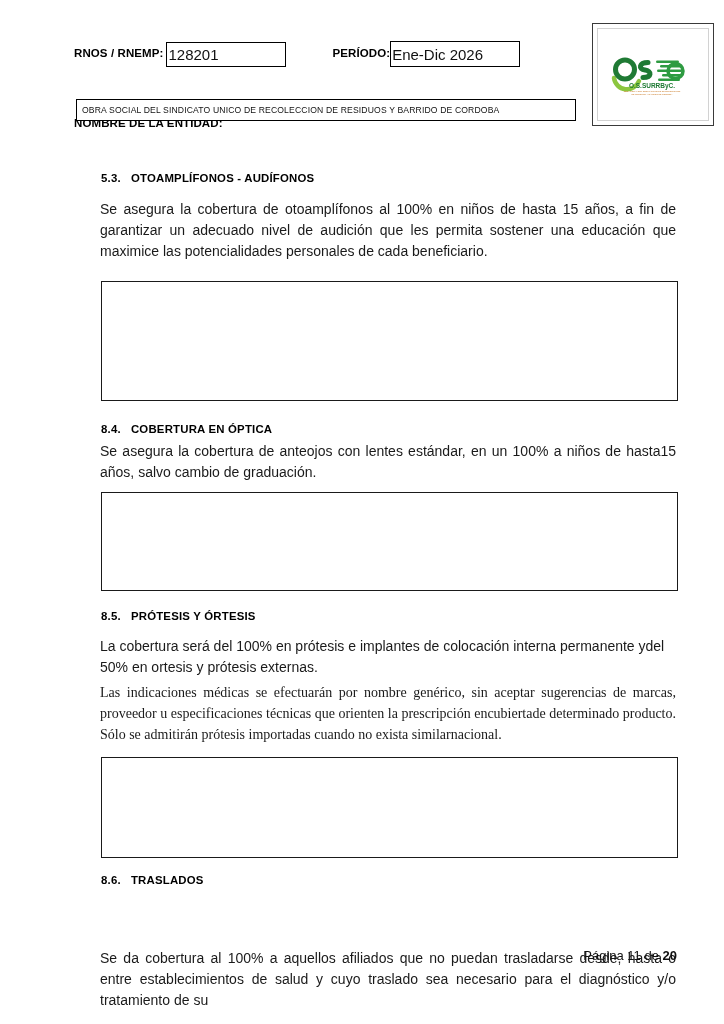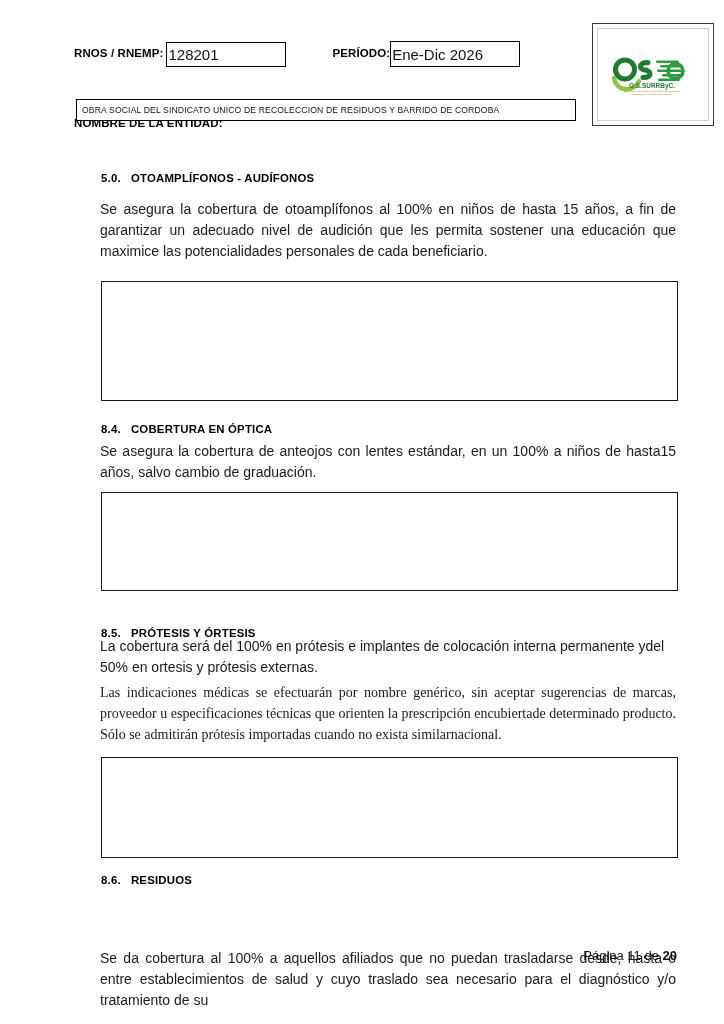--- a/index.html
+++ b/index.html
@@ -199,47 +199,47 @@
           <text x="84" y="84" font-family="Liberation Sans, sans-serif" font-size="4.2" fill="#c8761f" text-anchor="middle">DE RESIDUOS Y BARRIDO DE CORDOBA</text>
         </svg>
       </div>
     </div>
   </div>
 </div>
 
 <div class="content">
 
   <div class="sec-head" style="top:173px;">
-    <span>5.0.</span>
+    <span>5.3.</span>
     &nbsp;
     <span>OTOAMPLÍFONOS - AUDÍFONOS</span>
   </div>
   <div class="para" style="top:199px;">Se asegura la cobertura de otoamplífonos al 100% en niños de hasta 15 años, a fin de garantizar un adecuado nivel de audición que les permita sostener una educación que maximice las potencialidades personales de cada beneficiario.</div>
   <div class="answer-box" style="top:281px; height:120px;" title="Respuesta 8.3"></div>
 
   <div class="sec-head" style="top:424px;">
     <span>8.4.</span>
     &nbsp;
     <span>COBERTURA EN ÓPTICA</span>
   </div>
   <div class="para" style="top:441px;">Se asegura la cobertura de anteojos con lentes estándar, en un 100% a niños de hasta15 años, salvo cambio de graduación.</div>
   <div class="answer-box" style="top:492px; height:99px;" title="Respuesta 8.4"></div>
 
-  <div class="sec-head" style="top:611px;margin-top:17px;">
+  <div class="sec-head" style="top:611px;">
     <span>8.5.</span>
     &nbsp;
     <span>PRÓTESIS Y ÓRTESIS</span>
   </div>
   <div class="para nojust" style="top:636px;">La cobertura será del 100% en prótesis e implantes de colocación interna permanente ydel 50% en ortesis y prótesis externas.</div>
   <div class="para" style="top:682px;font-family:Liberation Serif, serif;">Las indicaciones médicas se efectuarán por nombre genérico, sin aceptar sugerencias de marcas, proveedor u especificaciones técnicas que orienten la prescripción encubiertade determinado producto. Sólo se admitirán prótesis importadas cuando no exista similarnacional.</div>
   <div class="answer-box" style="top:757px; height:101px;" title="Respuesta 8.5"></div>
 
   <div class="sec-head" style="top:875px;">
     <span>8.6.</span>
     &nbsp;
-    <span>RESIDUOS</span>
+    <span>TRASLADOS</span>
   </div>
   <div class="para" style="top:900px;margin-top:48px;">Se da cobertura al 100% a aquellos afiliados que no puedan trasladarse desde, hasta o entre establecimientos de salud y cuyo traslado sea necesario para el diagnóstico y/o tratamiento de su</div>
 </div>
 
 <div class="footer">
   <span>Página 11 de </span><b>20</b>
 </div>
 
 </body></html>

